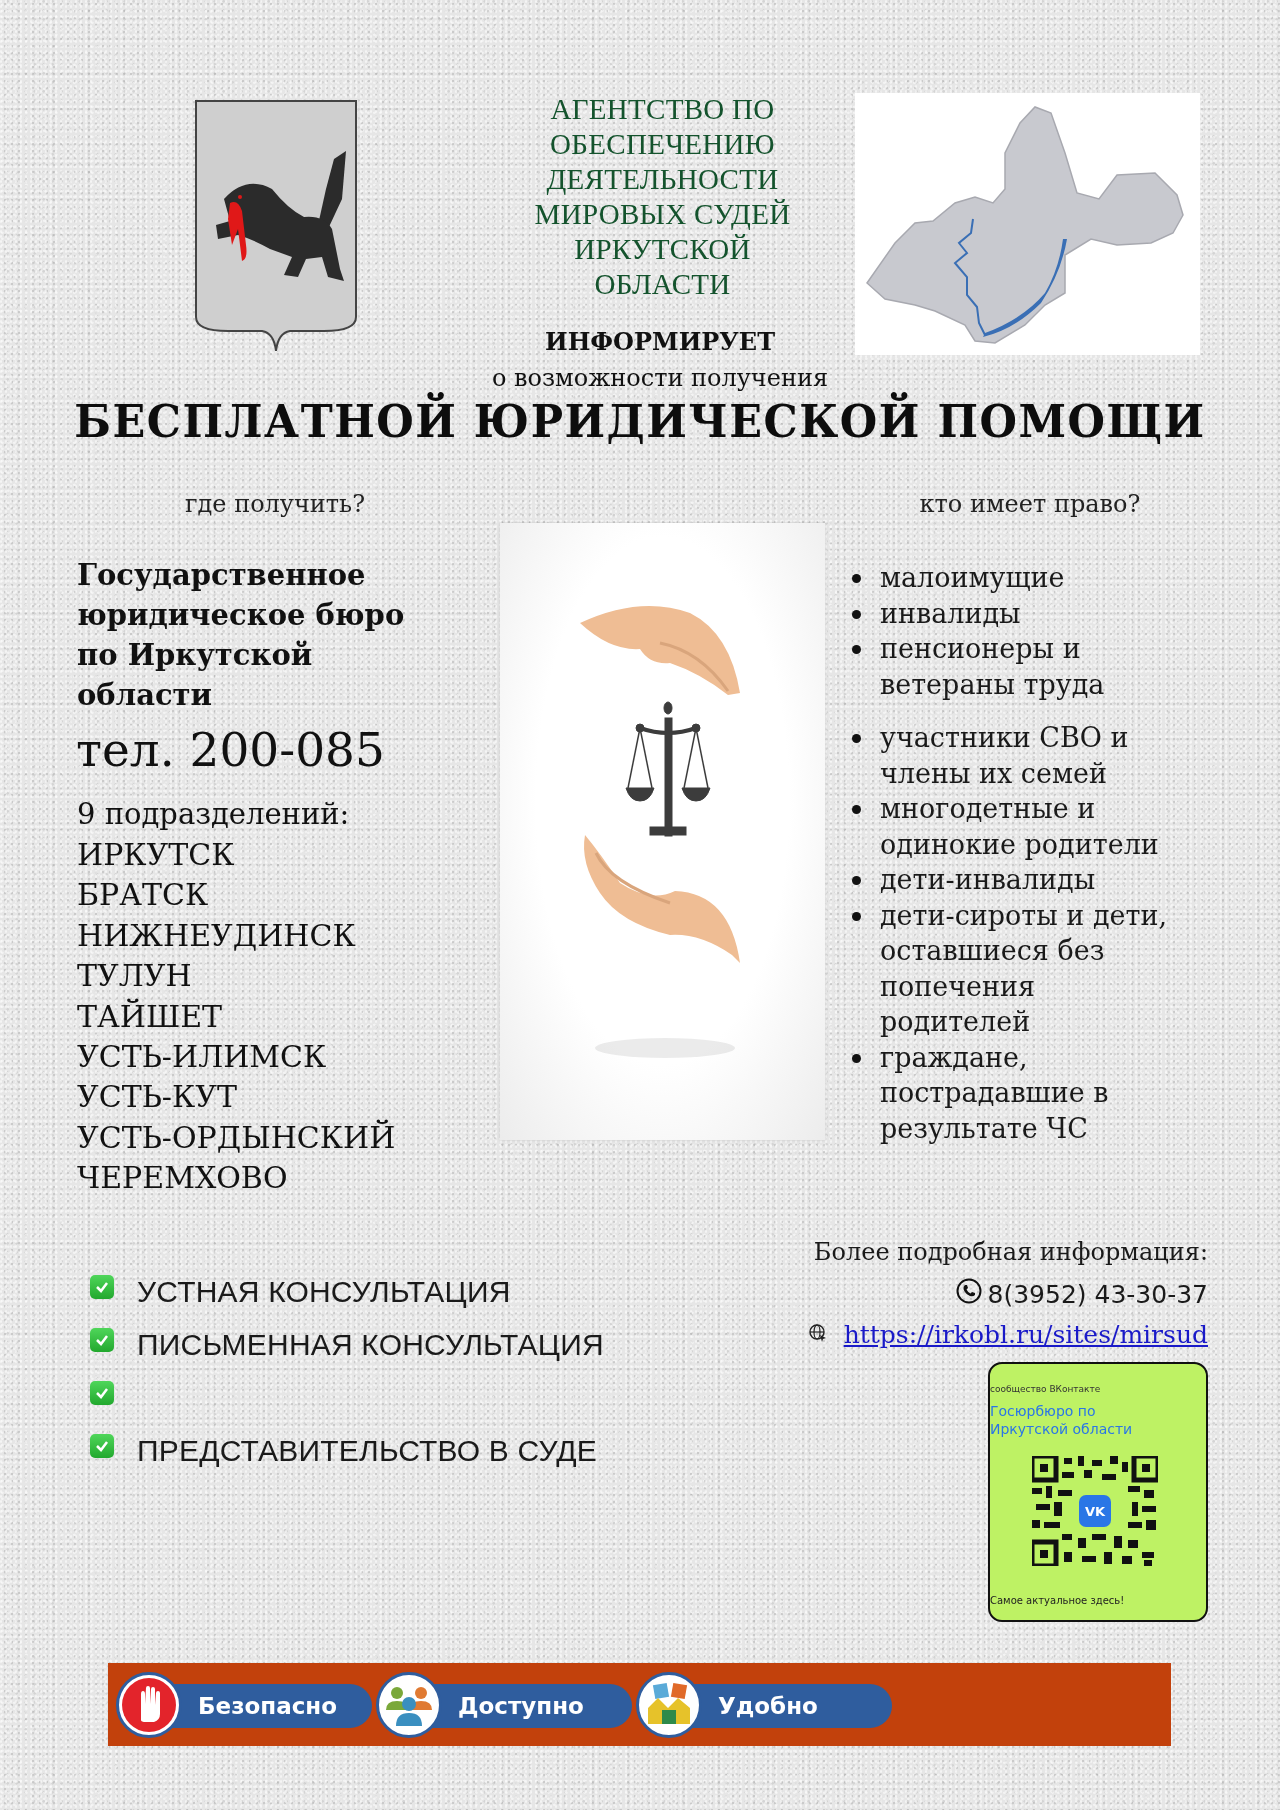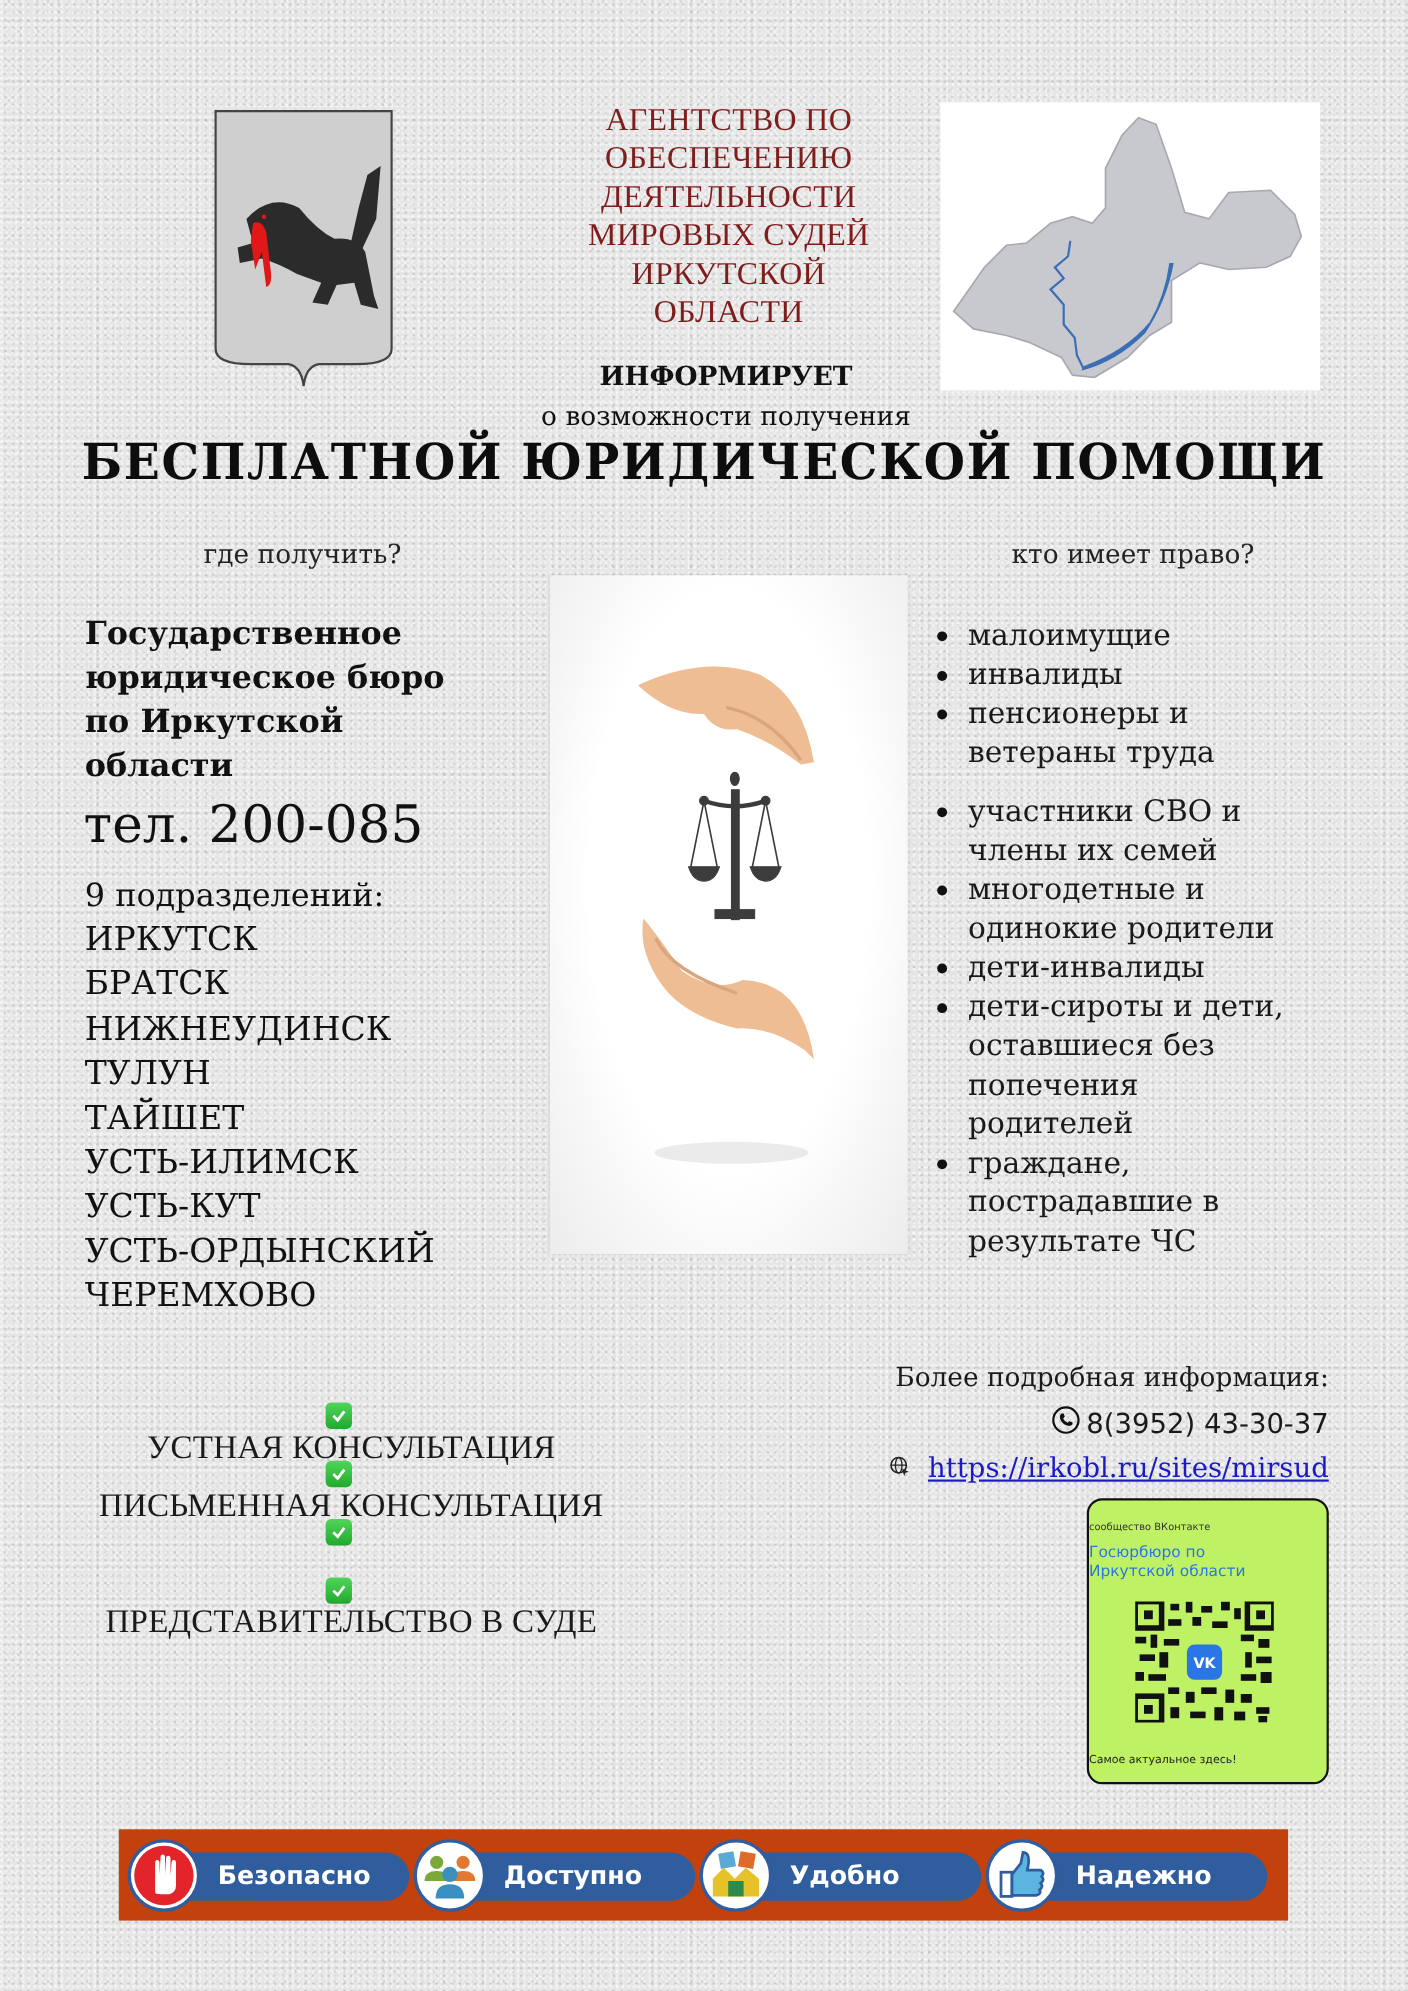--- a/index.html
+++ b/index.html
@@ -19,21 +19,21 @@
   }
   .abs { position: absolute; }
 
   
   #coat { left: 194px; top: 99px; width: 164px; height: 254px; }
 
   
   #agency {
     left: 500px; top: 92px; width: 325px;
     text-align: center; font-family: "Liberation Serif", serif;
-    font-size: 29px; line-height: 35px; letter-spacing: 0.3px; color: #7f1d1d;
+    font-size: 29px; line-height: 35px; letter-spacing: 0.3px; color: #14532d;
   }
   #informs {
     left: 440px; top: 327px; width: 440px; text-align: center;
     font-family: "DejaVu Serif", serif; font-weight: bold; font-size: 24px; color: #111;
   }
   #possibility {
     left: 420px; top: 364px; width: 480px; text-align: center;
     font-family: "DejaVu Serif", serif; font-size: 24px; color: #111;
   }
   #main-title {
@@ -84,22 +84,22 @@
   #who-list li { position: relative; padding-left: 30px; }
   #who-list li::before {
     content: ""; position: absolute; left: 2px; top: 14px;
     width: 9px; height: 9px; border-radius: 50%; background: #111;
   }
   #who-list li.gap { margin-top: 18px; }
 
   
   #services { left: 90px; top: 1275px; list-style: none; }
   #services li {
-    display: flex; align-items: center; height: 53px;
-    font-family: Liberation Serif, serif; font-size: 30px; color: #1a1a1a; letter-spacing: 0.2px; flex-direction: column;
+    display: flex; align-items: flex-start; height: 53px;
+    font-family: Liberation Sans, sans-serif; font-size: 30px; color: #1a1a1a; letter-spacing: 0.2px;
   }
   .check {
     width: 24px; height: 24px; border-radius: 5px;
     background: linear-gradient(#4fd65a, #22a82e); margin-right: 23px;
     display: inline-flex; align-items: center; justify-content: center; flex-shrink: 0;
   }
 
   
   #more-info { left: 760px; top: 1238px; width: 448px; text-align: right; font-size: 24px; color: #1a1a1a; }
   #contact-phone { left: 900px; top: 1278px; width: 308px; text-align: right; font-size: 25px; color: #1a1a1a; font-family: "DejaVu Sans", sans-serif; display: flex; justify-content: flex-end; align-items: center; gap: 6px; }
@@ -369,22 +369,13 @@
     <div class="pill">Удобно</div>
     <div class="circle">
       <svg width="58" height="58" viewBox="0 0 58 58">
           <rect x="14" y="8" width="14" height="14" fill="#5aaad8" transform="rotate(-10 21 15)"></rect>
           <rect x="32" y="8" width="14" height="14" fill="#e06a2a" transform="rotate(10 39 15)"></rect>
           <path d="M8 32 L18 22 L28 32 L38 22 L50 32 L50 48 L8 48 Z" fill="#e6c22a"></path>
           <rect x="22" y="34" width="14" height="14" fill="#2e8a4a"></rect>
         </svg>
     </div>
   </div>
-  <div class="badge">
-    <div class="pill">Надежно</div>
-    <div class="circle">
-      <svg width="58" height="58" viewBox="0 0 58 58">
-          <rect x="10" y="26" width="10" height="22" fill="#fff" stroke="#2f5d9e" stroke-width="2.5"></rect>
-          <path d="M20 28 L28 18 L30 8 Q36 8 35 18 L34 24 L46 24 Q50 26 47 30 Q50 33 46 36 Q49 39 45 42 Q47 46 42 47 L20 47 Z" fill="#5bb5e0" stroke="#2f5d9e" stroke-width="2.5"></path>
-        </svg>
-    </div>
-  </div>
 </div>
 
 </body></html>

